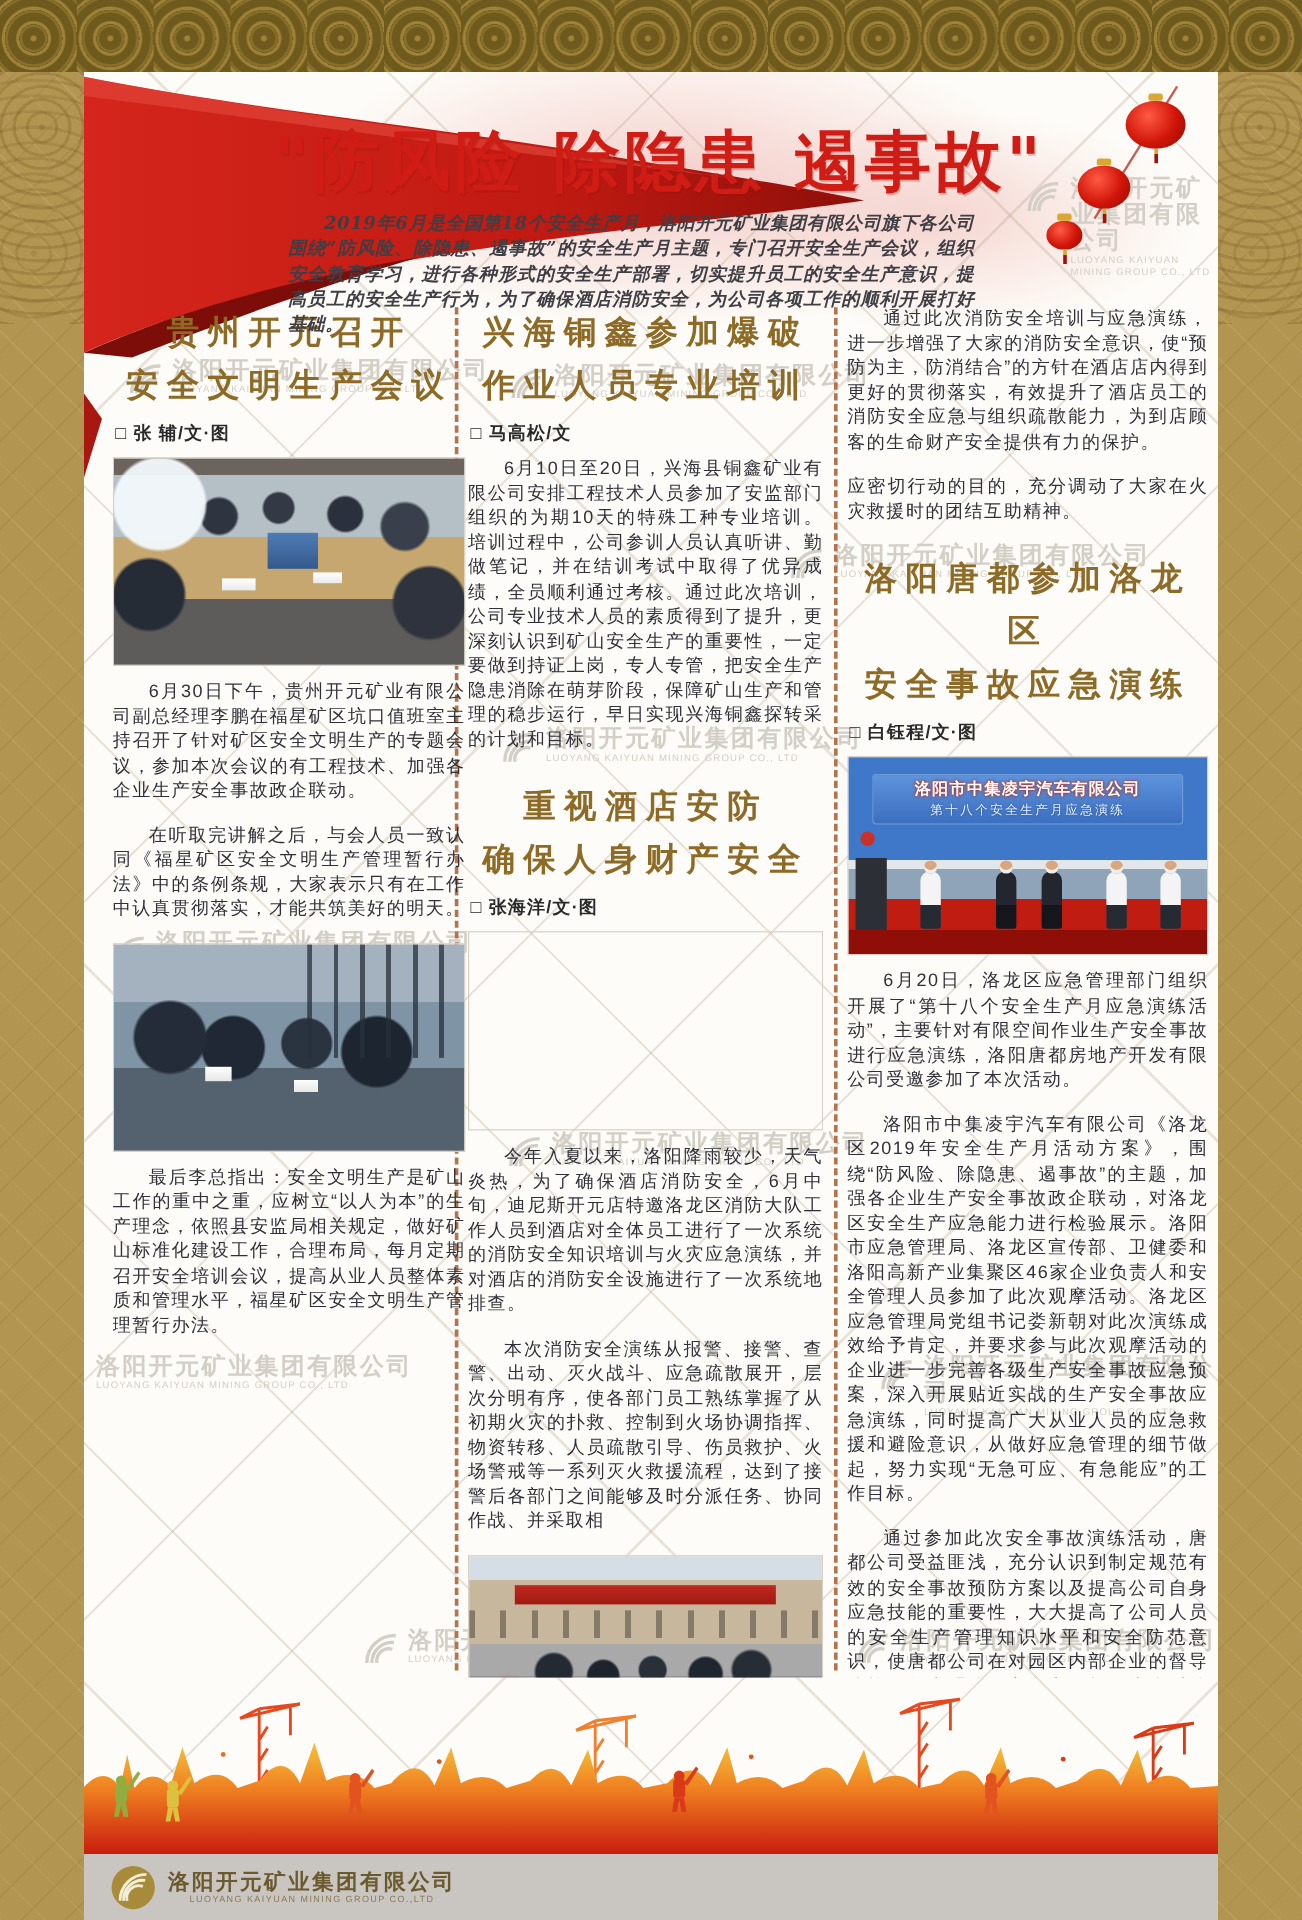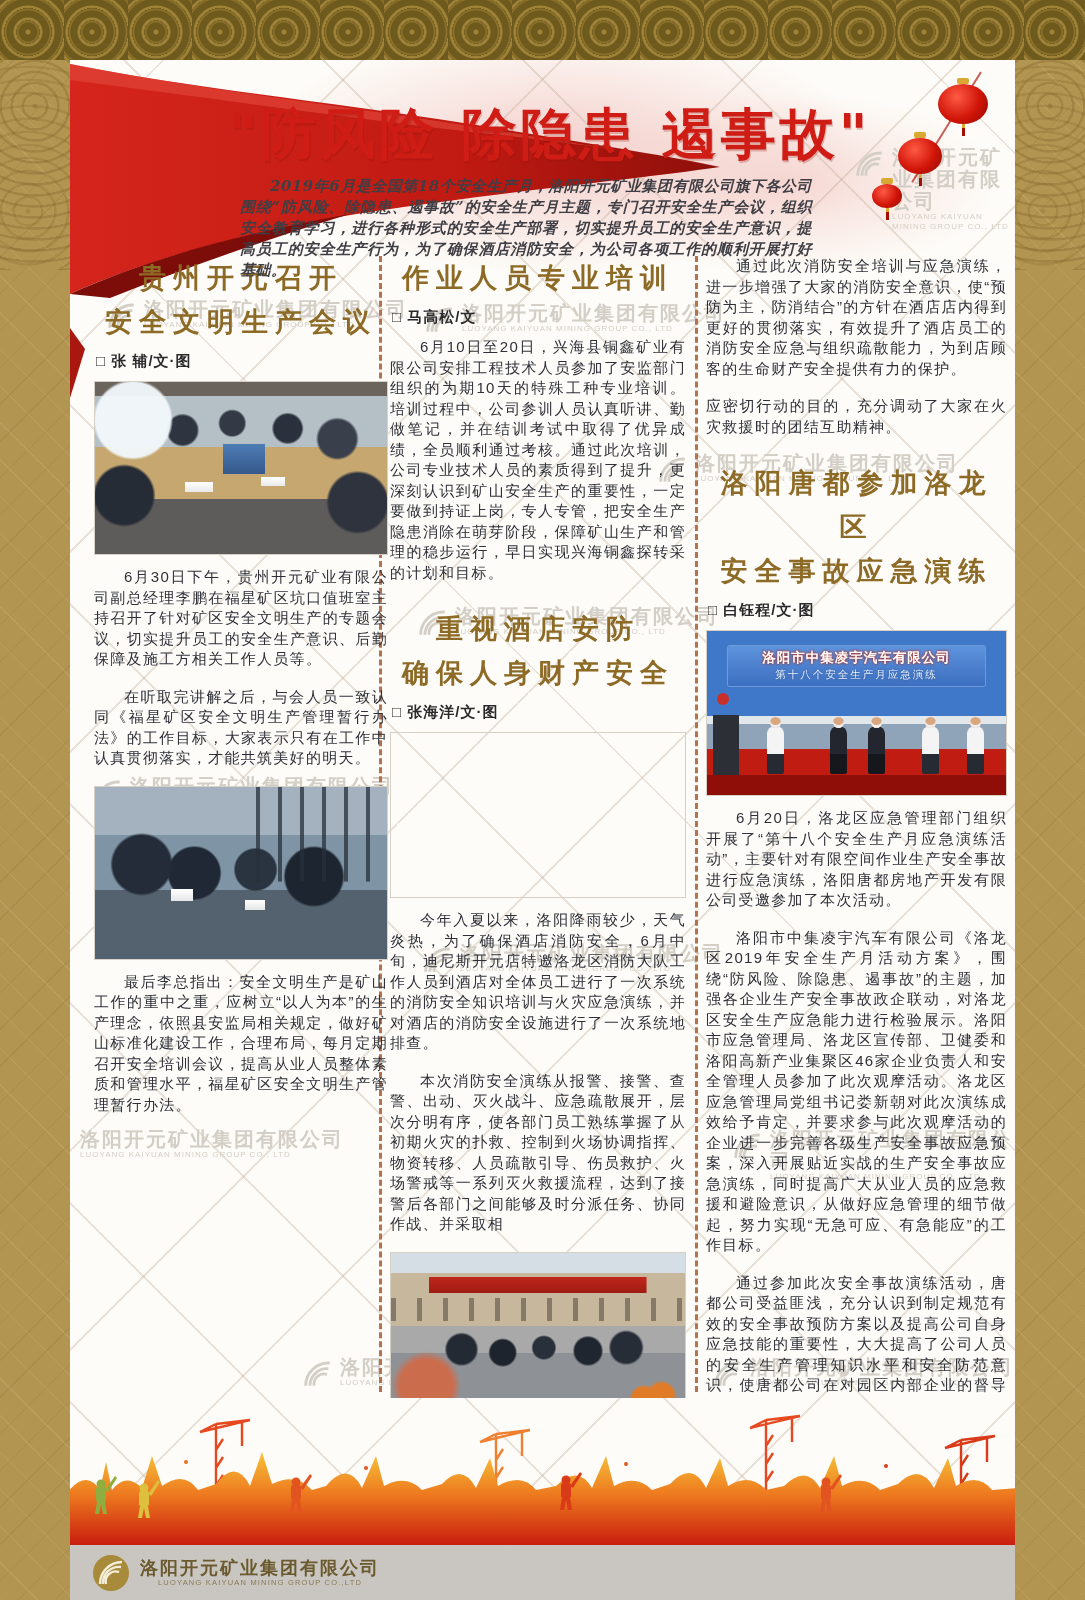--- a/index.html
+++ b/index.html
@@ -292,28 +292,29 @@
     <div class="divider d1"></div>
     <div class="divider d2"></div>
 
     <section class="col col1">
       <div class="headline">
         <div>贵州开元召开</div>
         <div>安全文明生产会议</div>
       </div>
       <div class="byline">□ 张 辅/文·图</div>
       <div class="ph ph-meeting"></div>
-      <p class="body-p">6月30日下午，贵州开元矿业有限公司副总经理李鹏在福星矿区坑口值班室主持召开了针对矿区安全文明生产的专题会议，切实提升员工的安全生产意识、后勤保障及施工方相关工作人员等。</p>
-      <p class="body-p">在听取完讲解之后，与会人员一致认同《福星矿区安全文明生产管理暂行办法》的工作目标，大家表示只有在工作中认真贯彻落实，才能共筑美好的明天。</p>
+      <p class="body-p">6月30日下午，贵州开元矿业有限公司副总经理李鹏在福星矿区坑口值班室主持召开了针对矿区安全文明生产的专题会议，参加本次会议的有工程技术、加强各企业生产安全事故政企联动。</p>
+      <p class="body-p">在听取完讲解之后，与会人员一致认同《福星矿区安全文明生产管理暂行办法》中的条例条规，大家表示只有在工作中认真贯彻落实，才能共筑美好的明天。</p>
       <div class="ph ph-site"></div>
       <p class="body-p">最后李总指出：安全文明生产是矿山工作的重中之重，应树立“以人为本”的生产理念，依照县安监局相关规定，做好矿山标准化建设工作，合理布局，每月定期召开安全培训会议，提高从业人员整体素质和管理水平，福星矿区安全文明生产管理暂行办法。</p>
     </section>
 
     <section class="col col2">
       <div class="headline">
+        <div>兴海铜鑫参加爆破</div>
         <div>作业人员专业培训</div>
       </div>
       <div class="byline">□ 马高松/文</div>
       <p class="body-p">6月10日至20日，兴海县铜鑫矿业有限公司安排工程技术人员参加了安监部门组织的为期10天的特殊工种专业培训。培训过程中，公司参训人员认真听讲、勤做笔记，并在结训考试中取得了优异成绩，全员顺利通过考核。通过此次培训，公司专业技术人员的素质得到了提升，更深刻认识到矿山安全生产的重要性，一定要做到持证上岗，专人专管，把安全生产隐患消除在萌芽阶段，保障矿山生产和管理的稳步运行，早日实现兴海铜鑫探转采的计划和目标。</p>
       <div class="headline hl-sp">
         <div>重视酒店安防</div>
         <div>确保人身财产安全</div>
       </div>
       <div class="byline">□ 张海洋/文·图</div>
       <div class="ph ph-hotel"></div>

